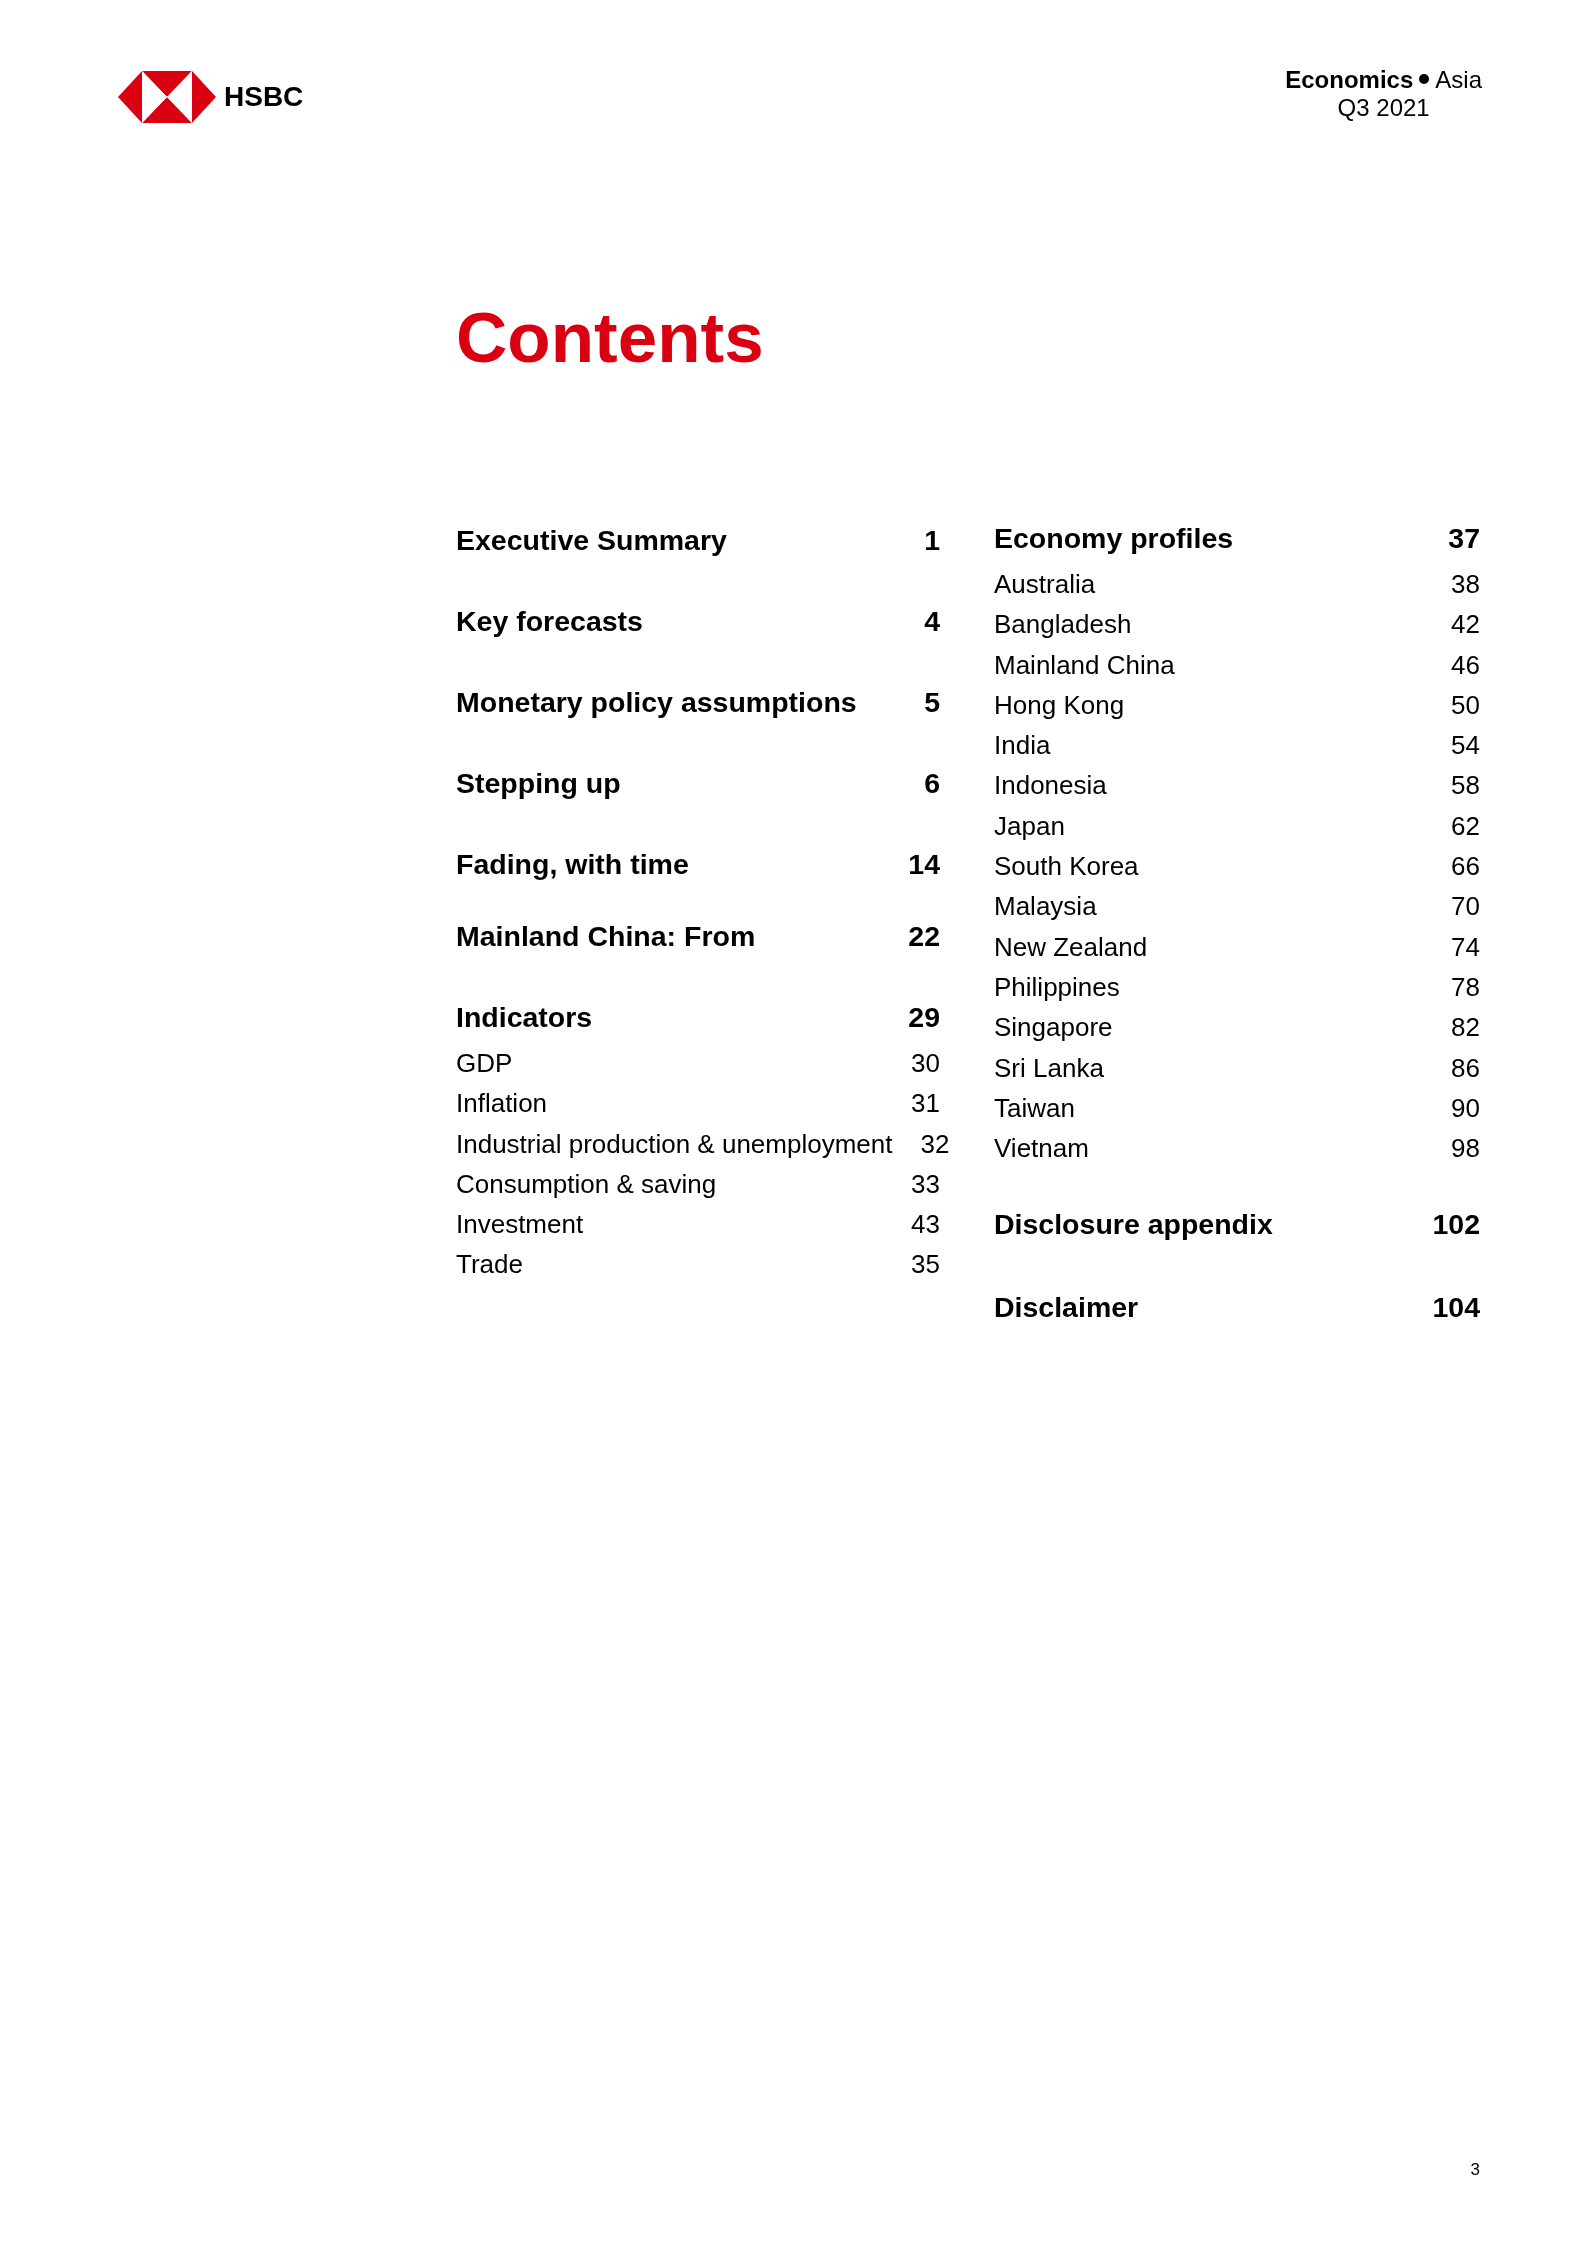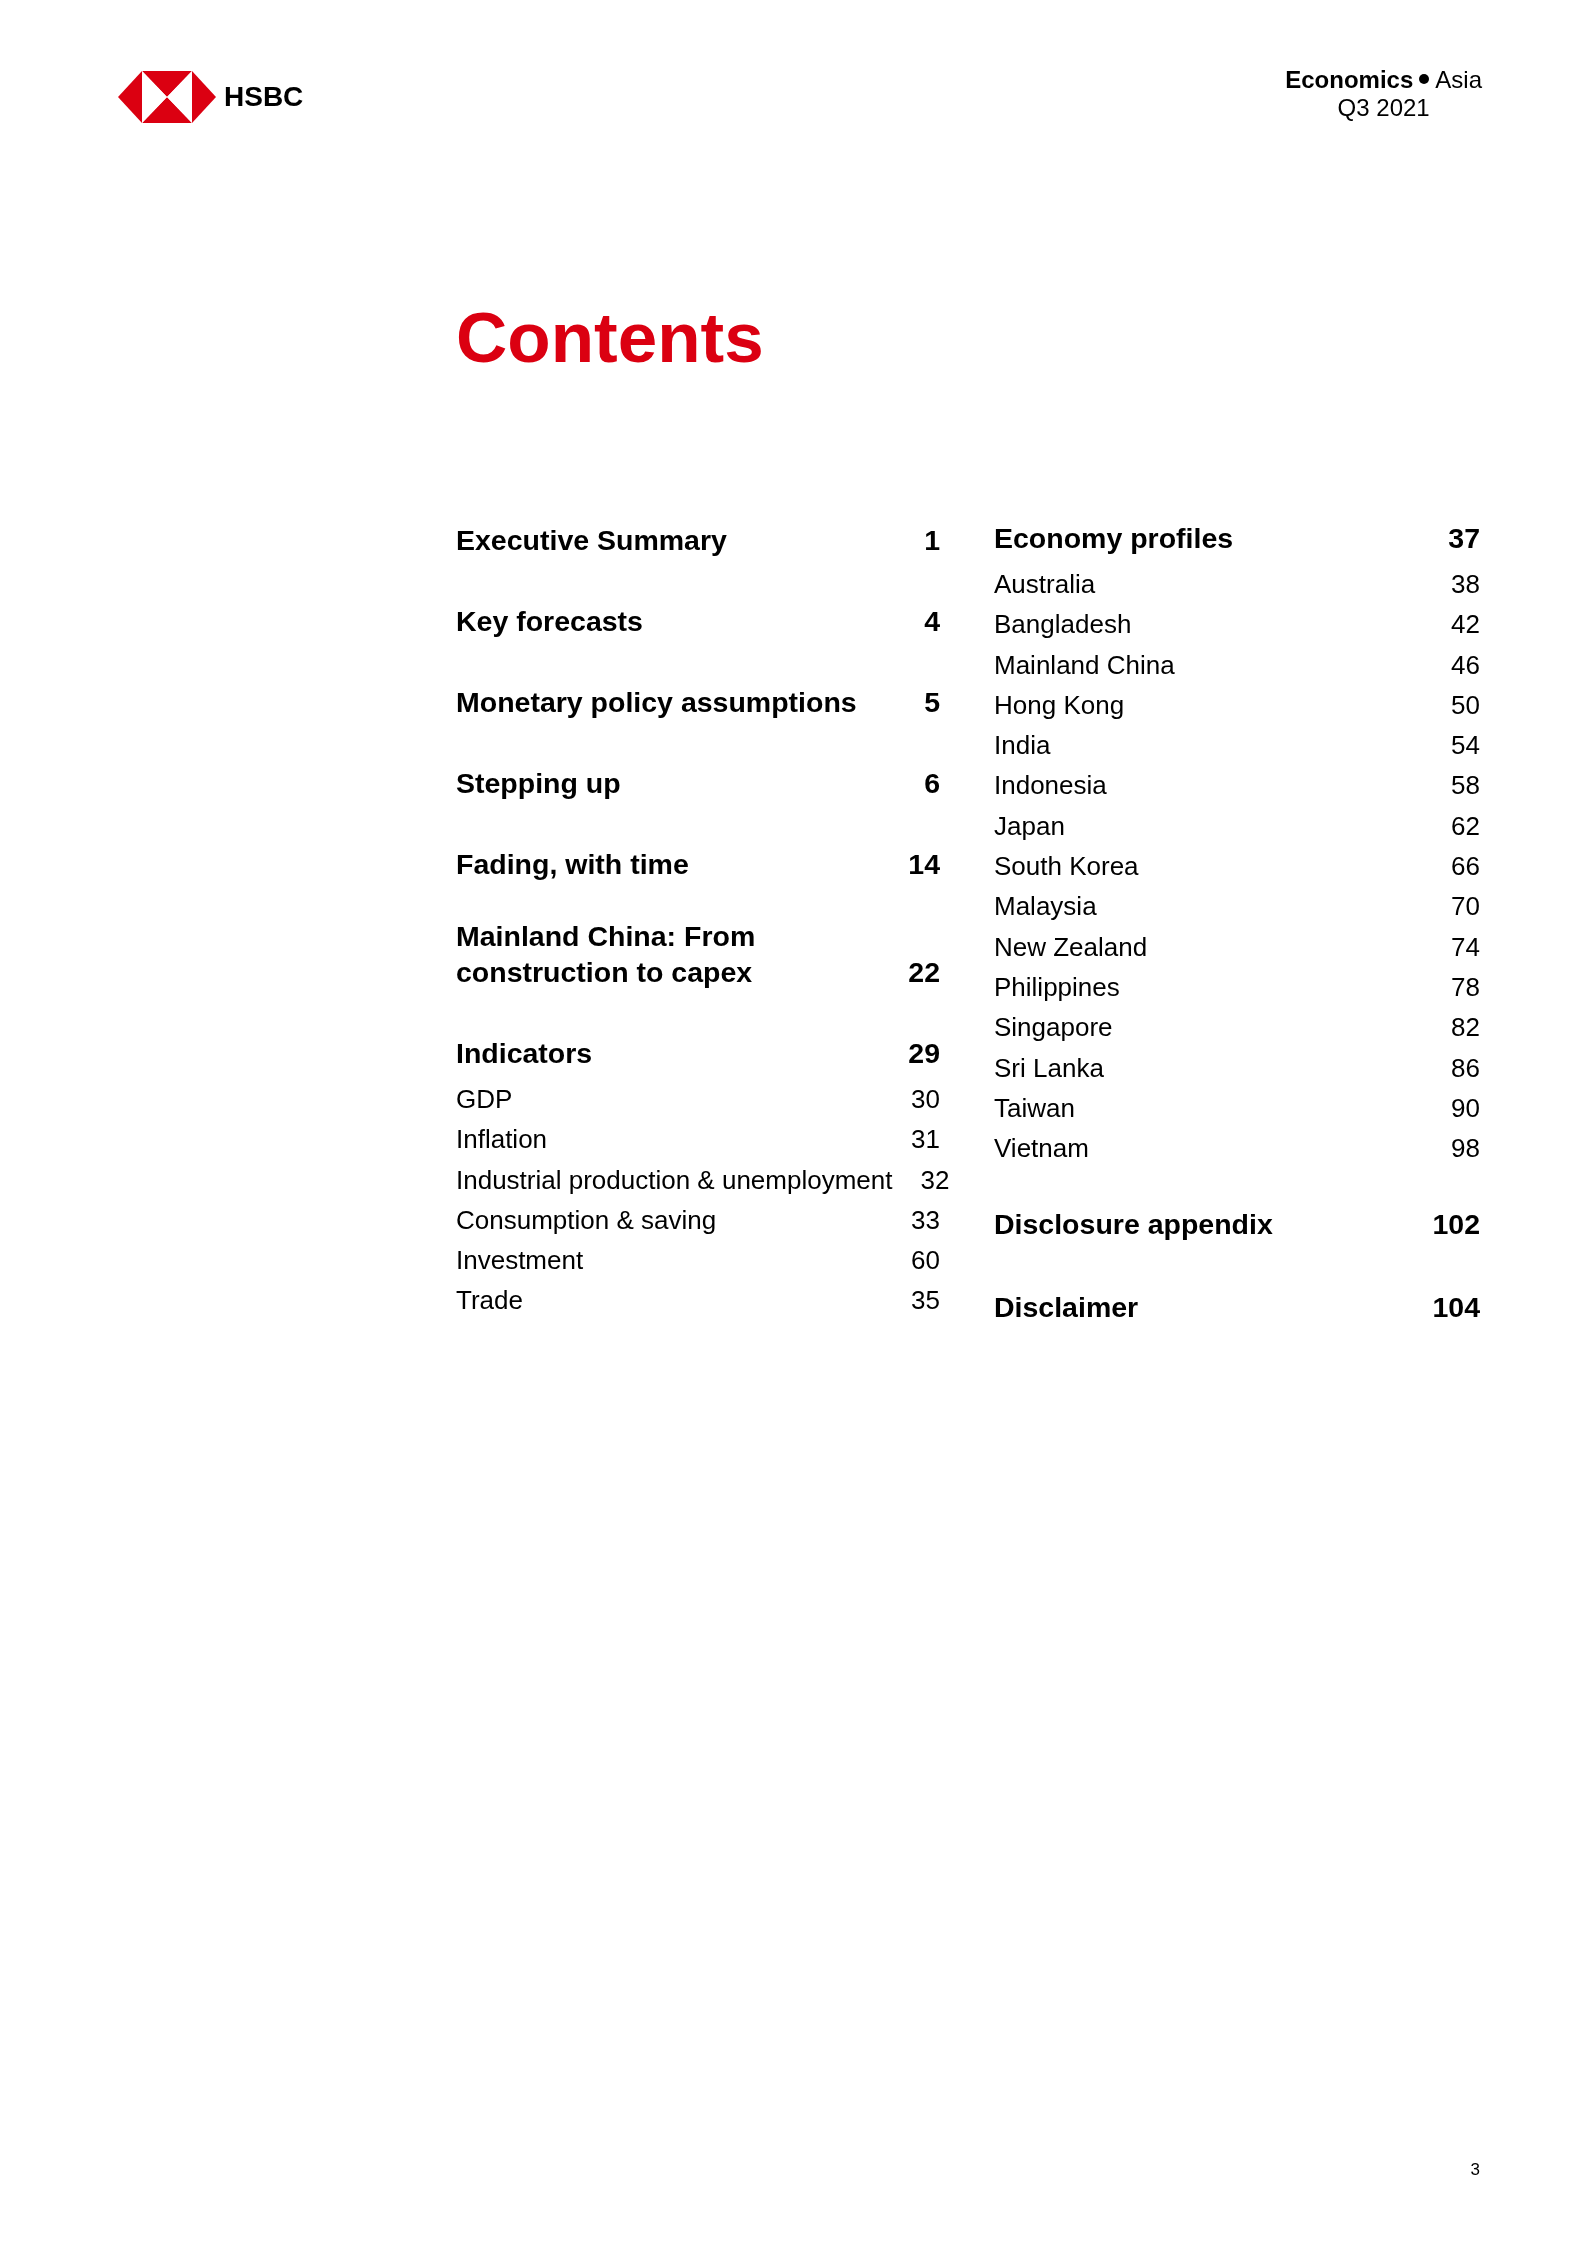--- a/index.html
+++ b/index.html
@@ -69,21 +69,20 @@
     <span class="label">Stepping up</span>
     <span class="page">6</span>
   </div>
   <div class="entry major" style="margin-top:45px">
     <span class="label">Fading, with time</span>
     <span class="page">14</span>
   </div>
   <div class="entry major" style="margin-top:36px">
     <span class="label">
       <span style="display:block">Mainland China: From</span>
-      <span style="display:block">construction to capex</span>
     </span>
     <span class="page">22</span>
   </div>
   <div class="entry major" style="margin-top:45px">
     <span class="label">Indicators</span>
     <span class="page">29</span>
   </div>
   <div style="margin-top:8px">
     <div class="entry minor">
       <span class="label">GDP</span>
@@ -96,21 +95,21 @@
     <div class="entry minor">
       <span class="label" style="white-space:nowrap">Industrial production &amp; unemployment</span>
       <span class="page">32</span>
     </div>
     <div class="entry minor">
       <span class="label">Consumption &amp; saving</span>
       <span class="page">33</span>
     </div>
     <div class="entry minor">
       <span class="label">Investment</span>
-      <span class="page">60</span>
+      <span class="page">43</span>
     </div>
     <div class="entry minor">
       <span class="label">Trade</span>
       <span class="page">35</span>
     </div>
   </div>
 </div>
 
 <div class="col col-right">
   <div class="entry major">

